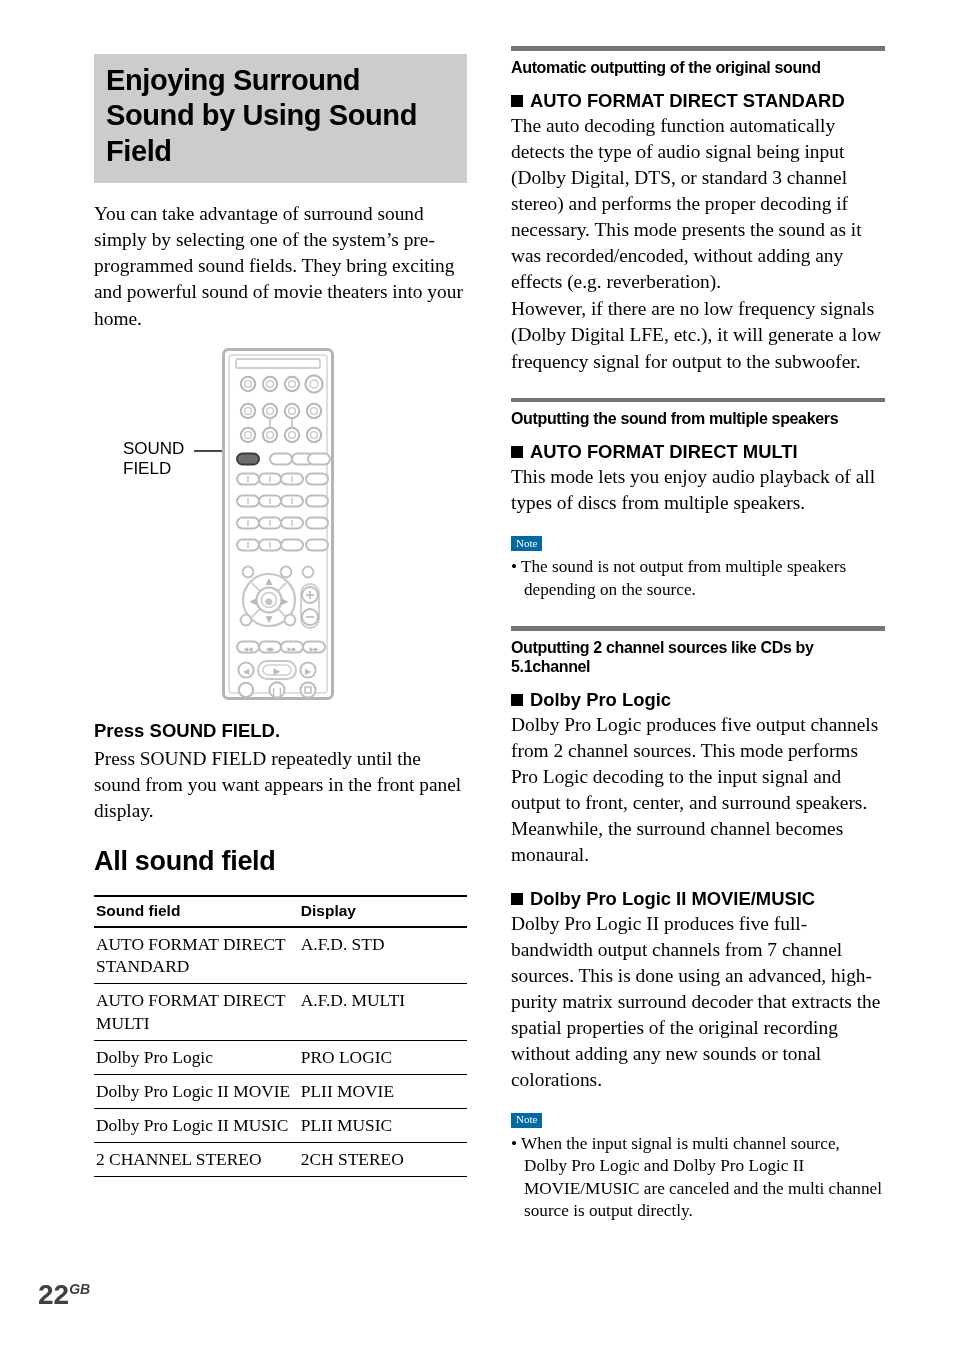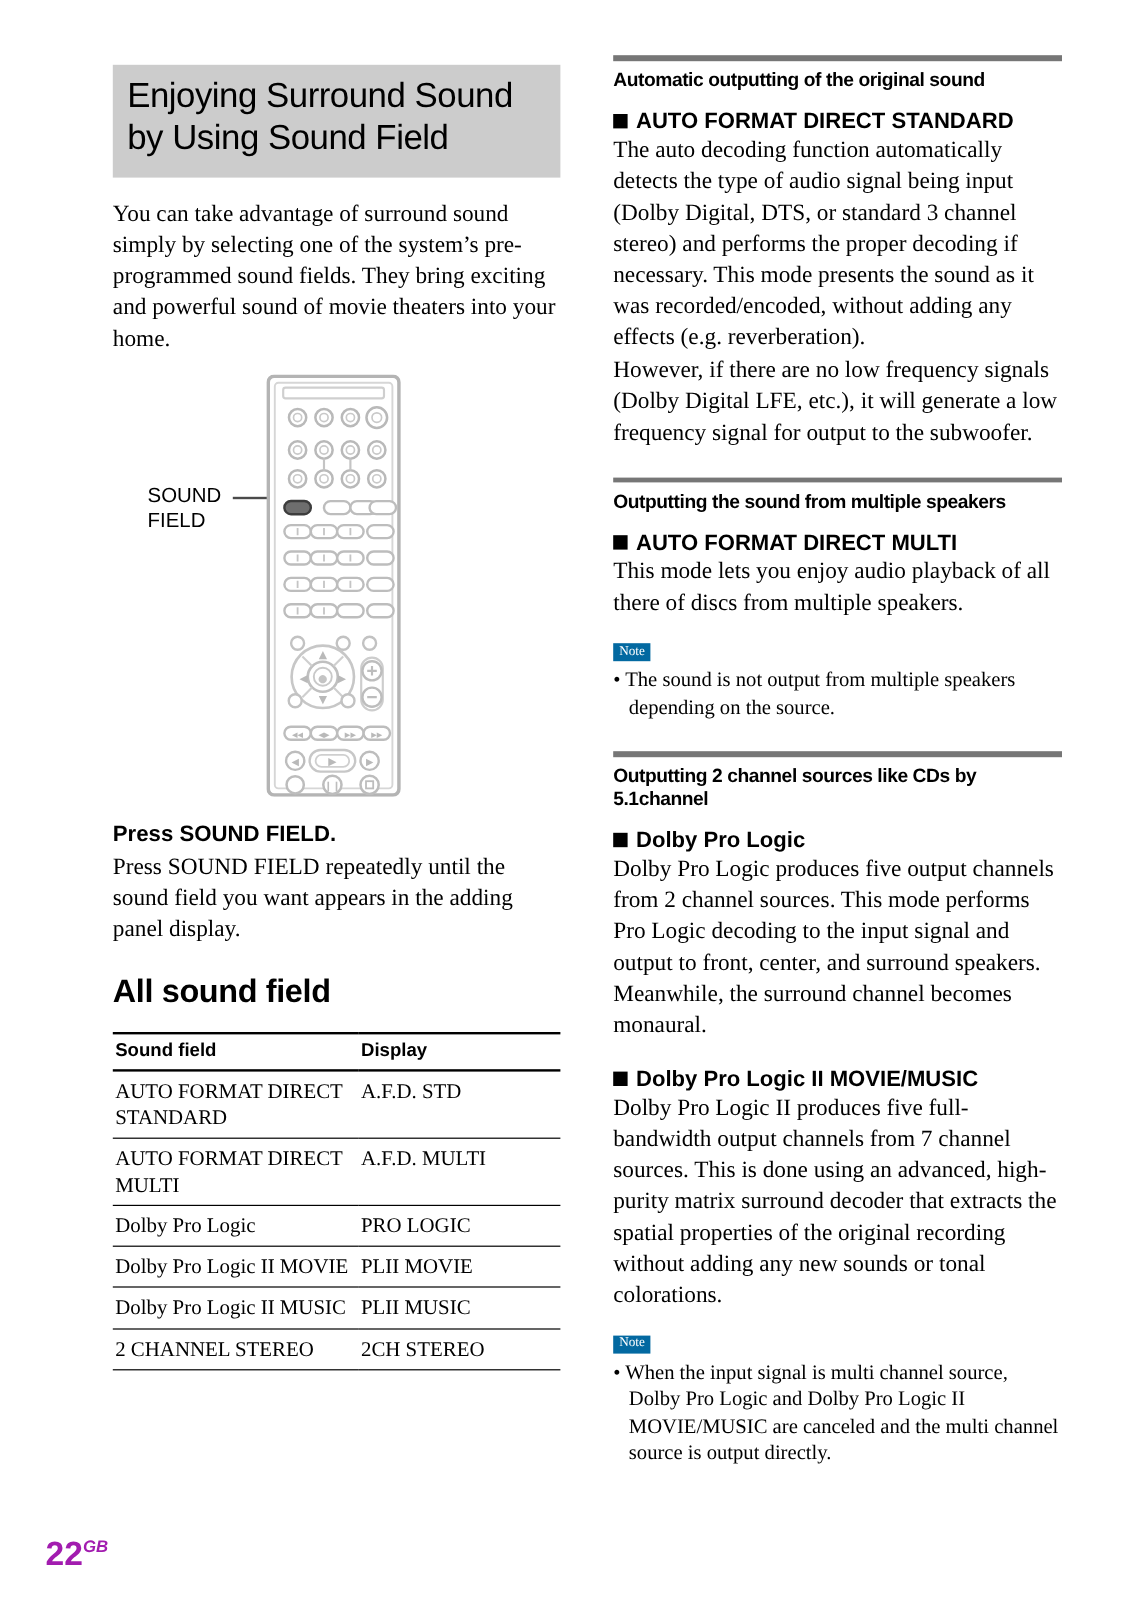--- a/index.html
+++ b/index.html
@@ -48,21 +48,21 @@
     letter-spacing: -0.2px;
     line-height: 1;
   }
   .title-band {
     background: #cccccc;
     color: #000000;
     padding: 9px 12px 14px 12px;
   }
   .title-band .title-text {
     font-family: "Liberation Sans", sans-serif;
-    font-weight: normal;
+    font-weight: bold;
     font-size: 29px;
     line-height: 1.22;
     letter-spacing: -0.4px;
   }
 
   
   .body-text {
     font-family: "Liberation Serif", serif;
     font-size: 19.4px;
     line-height: 1.345;
@@ -204,21 +204,21 @@
   }
 
   
   .page-num {
     position: absolute;
     left: 38px;
     top: 1281px;
     font-family: "Liberation Sans", sans-serif;
     font-weight: bold;
     font-size: 28px;
-    color: #a21caf;
+    color: #404040;
     line-height: 1;
   }
   .page-num .gb {
     font-size: 14px;
     vertical-align: super;
     font-style: italic;
     font-weight: bold;
   }
 </style>
 </head>
@@ -374,21 +374,21 @@
           <circle cx="24" cy="342" r="7.2" fill="#ffffff" stroke="#bdbdbd" stroke-width="2.1"></circle>
           <circle cx="55" cy="342" r="7.6" fill="#ffffff" stroke="#bdbdbd" stroke-width="2.1"></circle>
           <text x="55" y="345.5" font-size="8" fill="#bdbdbd" text-anchor="middle" font-family="DejaVu Sans, sans-serif">❙❙</text>
           <circle cx="86" cy="342" r="7.6" fill="#ffffff" stroke="#bdbdbd" stroke-width="2.1"></circle>
           <rect x="83" y="339" width="6" height="6" fill="#ffffff" stroke="#bdbdbd" stroke-width="1.5"></rect>
         </g>
       </svg>
     </div>
 
     <div class="sub-bold">Press SOUND FIELD.</div>
-    <div class="body-text" style="margin-top:4px;">Press SOUND FIELD repeatedly until the sound field you want appears in the adding panel display.</div>
+    <div class="body-text" style="margin-top:4px;">Press SOUND FIELD repeatedly until the sound from you want appears in the front panel display.</div>
 
     <div class="section-h2">All sound field</div>
 
     <table class="sf-table">
       <thead>
         <tr>
           <th class="c1">Sound field</th>
           <th class="c2">Display</th>
         </tr>
       </thead>
@@ -434,21 +434,21 @@
       <div class="rp">However, if there are no low frequency signals (Dolby Digital LFE, etc.), it will generate a low frequency signal for output to the subwoofer.</div>
     </div>
 
     <div style="margin-top:23px;">
       <div class="rule-gray"></div>
       <div class="sec-title">Outputting the sound from multiple speakers</div>
       <div class="mode-head">
         <span class="sq"></span>
         <span>AUTO FORMAT DIRECT MULTI</span>
       </div>
-      <div class="rp">This mode lets you enjoy audio playback of all there of discs from multiple speakers.</div>
+      <div class="rp">This mode lets you enjoy audio playback of all types of discs from multiple speakers.</div>
       <div class="note-block">
         <span class="note-badge">Note</span>
         <div class="note-item">• The sound is not output from multiple speakers depending on the source.</div>
       </div>
     </div>
 
     <div style="margin-top:25px;">
       <div class="rule-gray"></div>
       <div class="sec-title">Outputting 2 channel sources like CDs by 5.1channel</div>
 

